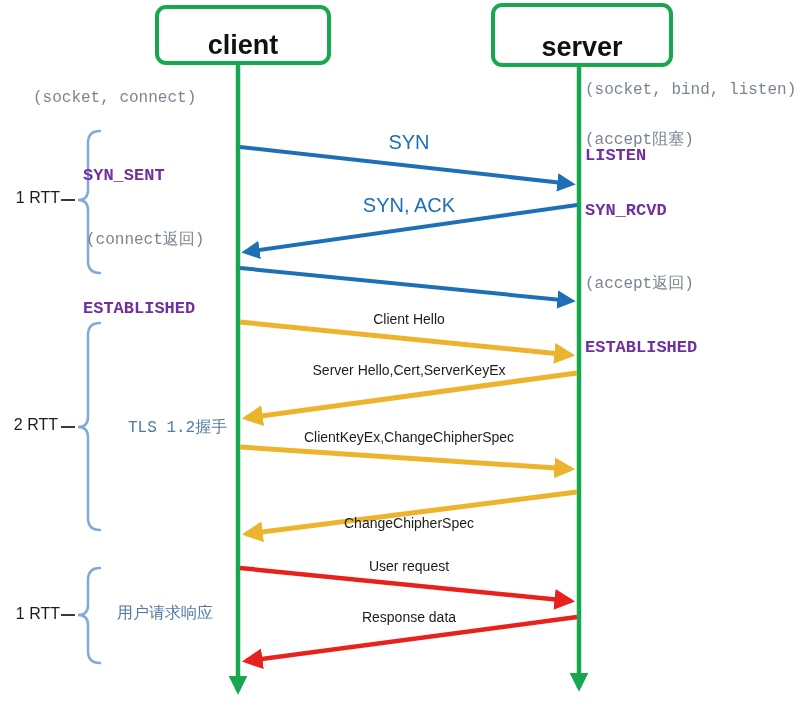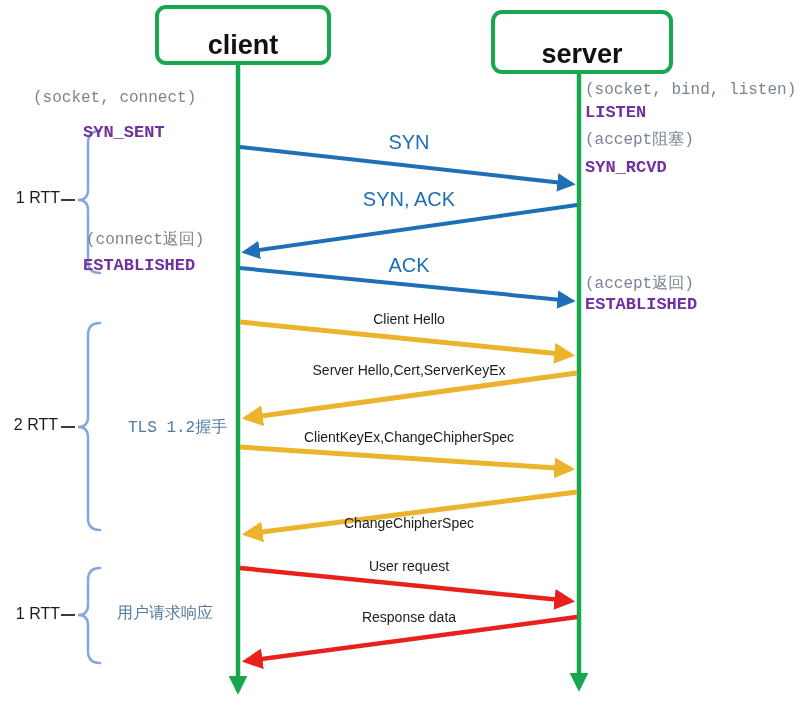--- a/index.html
+++ b/index.html
@@ -25,21 +25,21 @@
   .dash{stroke:#3a3a3a;stroke-width:2;}
   .fill-green{fill:var(--lifeline_green);}
   .fill-blue{fill:var(--tcp_blue);}
   .fill-yellow{fill:var(--tls_yellow);}
   .fill-red{fill:var(--http_red);}
 
   
   .lbl{position:absolute;white-space:nowrap;z-index:3;}
   .mono{font-family:"Liberation Mono","DejaVu Sans Mono",monospace;}
   .sys{font-size:16px;color:var(--syscall_gray);}
-  .state{font-size:17px;font-weight:bold;color:var(--state_purple);}
+  .state{font-size:17px;font-weight:bold;color:var(--state_purple);margin-top:43px;}
   .note{font-size:16px;color:var(--note_blue);}
   .srvcol{left:585px;}
   .r{text-align:left;}
   .msg{left:209px;width:400px;text-align:center;font-size:14px;color:#1c1c1c;}
   .msg-blue{color:var(--tcp_blue);font-size:20px;}
   .rtt{font-size:16px;color:#1c1c1c;text-align:right;width:52px;}
 </style>
 </head>
 <body>
 
@@ -80,39 +80,38 @@
     <path class="brace" d="M 100 323 Q 88 323 88 335 L 88 417 Q 88 427 78 427 Q 88 427 88 437 L 88 518 Q 88 530 100 530"></path>
     <path class="brace" d="M 100 568 Q 88 568 88 580 L 88 605 Q 88 615 78 615 Q 88 615 88 625 L 88 651 Q 88 663 100 663"></path>
     <line class="dash" x1="61" y1="200" x2="75" y2="200"></line>
     <line class="dash" x1="61" y1="427" x2="75" y2="427"></line>
     <line class="dash" x1="61" y1="615" x2="75" y2="615"></line>
   </svg>
 
   <div class="actor" style="left:155px;top:5px;width:168px;height:52px;">
     <span>client</span>
   </div>
-  <div class="actor" style="left:491px;top:10px;width:174px;height:56px;">
+  <div class="actor" style="left:491px;top:3px;width:174px;height:56px;">
     <span>server</span>
   </div>
 
   <div class="lbl mono sys r" style="left:33px;top:89px;width:200px;">(socket, connect)</div>
   <div class="lbl mono sys r" style="left:86px;top:229px;width:150px;">(connect返回)</div>
   <div class="lbl mono state r" style="left:83px;top:123px;width:150px;">SYN_SENT</div>
   <div class="lbl mono state r" style="left:83px;top:256px;width:150px;">ESTABLISHED</div>
 
   <div class="lbl mono sys srvcol" style="top:81px;">(socket, bind, listen)</div>
   <div class="lbl mono state srvcol" style="top:103px;">LISTEN</div>
   <div class="lbl mono sys srvcol" style="top:129px;">(accept阻塞)</div>
   <div class="lbl mono state srvcol" style="top:158px;">SYN_RCVD</div>
   <div class="lbl mono sys srvcol" style="top:273px;">(accept返回)</div>
   <div class="lbl mono state srvcol" style="top:295px;">ESTABLISHED</div>
 
   <div class="lbl msg msg-blue" style="top:131px;">SYN</div>
-  <div class="lbl msg msg-blue" style="top:188px;text-align:center;">SYN, ACK</div>
-  <div class="lbl msg msg-blue" style="top:254px;">ACK</div>
+  <div class="lbl msg msg-blue" style="top:194px;text-align:center;">SYN, ACK</div>
   <div class="lbl msg" style="top:311px;">Client Hello</div>
   <div class="lbl msg" style="top:362px;">Server Hello,Cert,ServerKeyEx</div>
   <div class="lbl msg" style="top:429px;">ClientKeyEx,ChangeChipherSpec</div>
   <div class="lbl msg" style="top:479px;margin-top:36px;">ChangeChipherSpec</div>
   <div class="lbl msg" style="top:558px;">User request</div>
   <div class="lbl msg" style="top:609px;">Response data</div>
 
   <div class="lbl rtt" style="left:8px;top:189px;">1 RTT</div>
   <div class="lbl rtt" style="left:6px;top:416px;">2 RTT</div>
   <div class="lbl rtt" style="left:8px;top:605px;">1 RTT</div>

